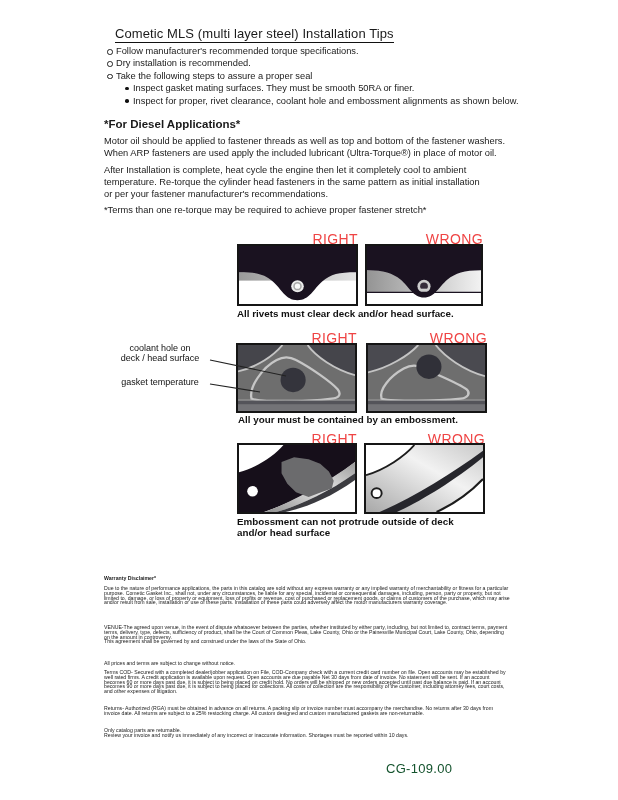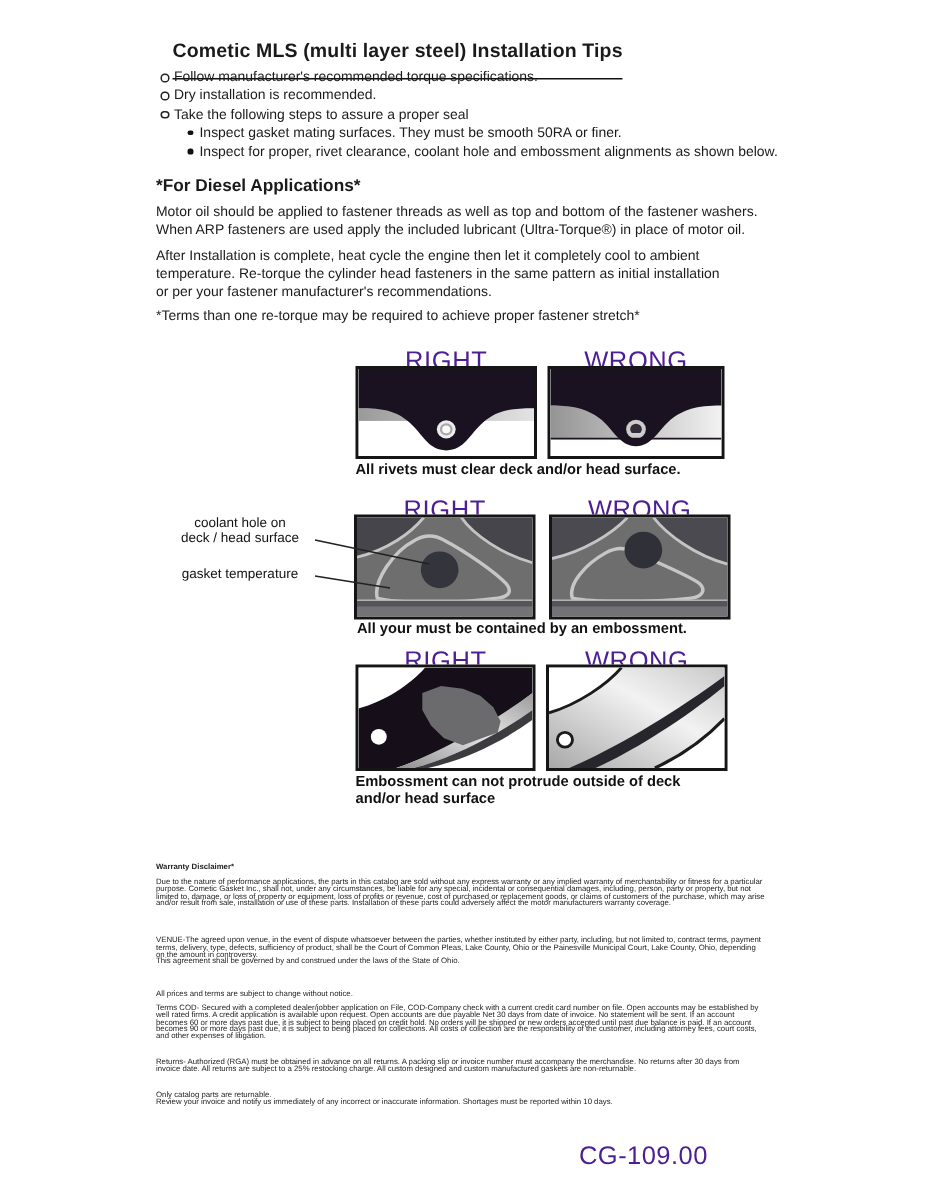--- a/index.html
+++ b/index.html
@@ -2,45 +2,45 @@
 <html><head>
 <meta charset="utf-8">
 <style>
   html,body{margin:0;padding:0;background:#ffffff;}
   .page{
     position:relative;width:618px;height:800px;background:#ffffff;overflow:hidden;
     font-family:"Liberation Sans", sans-serif;color:#1a1a1a;
   }
   .abs{position:absolute;}
   .title{
-    left:115px;top:26px;font-size:13px;font-weight:bold;letter-spacing:.1px;
-    border-bottom:1.5px solid #111;padding-bottom:11px;
+    left:115px;top:26px;font-size:13px;font-weight:normal;letter-spacing:.1px;
+    border-bottom:1.5px solid #111;padding-bottom:1px;
   }
   .bullets{left:107px;top:45px;width:440px;font-size:9.3px;line-height:12.4px;}
   .b-row{position:relative;padding-left:9px;}
   .b-row.sub{margin-left:17px;}
   .o-marker{
     position:absolute;left:0;top:4px;width:3.5px;height:3.5px;border:1px solid #222;
     border-radius:50%;display:inline-block;
   }
   .d-marker{
     position:absolute;left:1px;top:4.5px;width:3.5px;height:3.5px;background:#111;
     border-radius:50%;display:inline-block;
   }
   .h2{left:104px;top:118px;font-size:11.5px;font-weight:bold;}
   .para{left:104px;width:440px;font-size:9.3px;line-height:11.8px;white-space:pre-line;}
   .p1{top:136px;} .p2{top:165px;} .p3{top:205px;}
-  .dlabel{font-size:17px;letter-spacing:.4px;text-align:center;color:#4c1d95;}
+  .dlabel{font-size:14px;letter-spacing:.4px;text-align:right;color:#ef4444;}
   .panel{position:absolute;border:2px solid #151515;background:#fff;line-height:0;}
   .panel svg{display:block;}
   .caption{font-size:9.8px;line-height:11px;white-space:pre-line;color:#111;font-weight:bold;}
   .sidelabel{font-size:9px;line-height:9.8px;text-align:center;white-space:pre-line;color:#111;}
   .fine{left:104px;width:406px;font-size:5.2px;line-height:4.8px;color:#222;white-space:pre-line;letter-spacing:0;}
   .fine-h{font-weight:bold;}
-  .footer-code{left:386px;top:761px;font-size:17px;letter-spacing:.3px;color:#4c1d95;}
+  .footer-code{left:386px;top:761px;font-size:13px;letter-spacing:.3px;color:#14532d;}
   .overlay{pointer-events:none;}
 </style>
 </head>
 <body>
 
 <div class="page">
 
   <div class="abs title">Cometic MLS (multi layer steel) Installation Tips</div>
 
   <div class="abs bullets">

